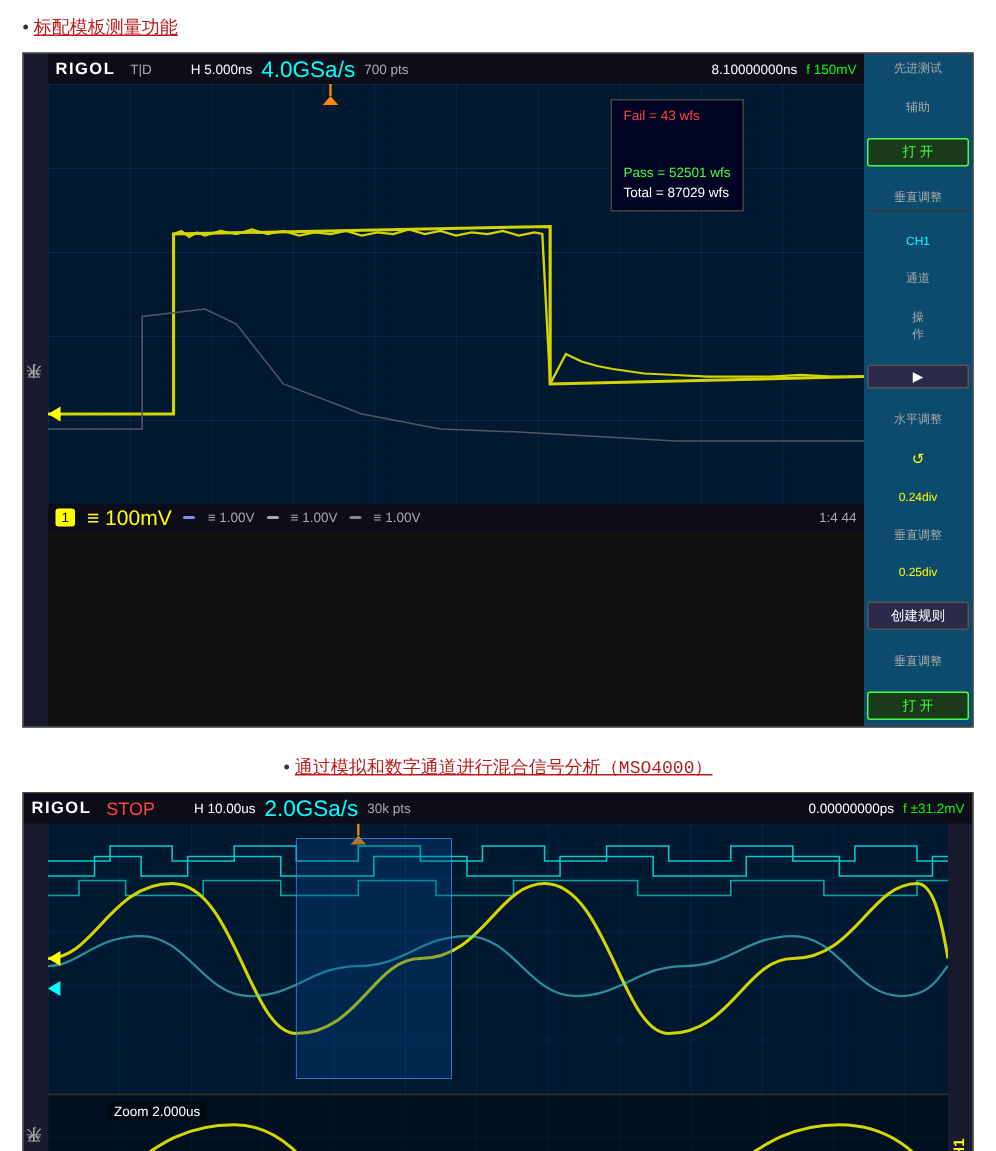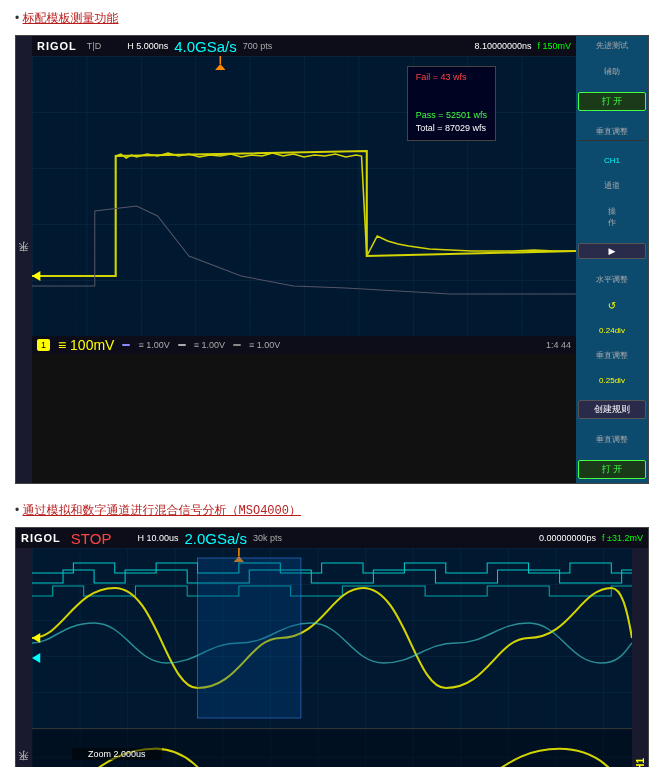--- a/index.html
+++ b/index.html
@@ -217,26 +217,26 @@
     .scope2-display-lower {
       height: 140px;
       position: relative;
       background: #001020;
       border-top: 1px solid #333;
       overflow: hidden;
     }
 
     .zoom-label {
       position: absolute;
-      top: 19px;
+      top: 5px;
       left: 40px;
       color: #fff;
       font-size: 9px;
       background: rgba(0,0,0,0.5);
-      padding: 1px 16px;
+      padding: 1px 4px;
     }
 
     .digital-channels {
       height: 120px;
       position: relative;
       background: #000818;
       border-top: 1px solid #333;
       overflow: hidden;
     }
   </style>
@@ -331,29 +331,29 @@
     <div style="color:#ff0;text-align:center;font-size:10px">↺</div>
     <div class="panel-value">0.24div</div>
     <div class="panel-label">垂直调整</div>
     <div class="panel-value">0.25div</div>
     <div class="panel-btn">创建规则</div>
     <div class="panel-label">垂直调整</div>
     <div class="panel-btn panel-btn-green">打 开</div>
   </div>
 </div>
 
-<div class="section-title" style="margin-top:4px;">
+<div class="section-title" style="margin-top:4px;text-align:center;">
   • <a>通过模拟和数字通道进行混合信号分析（MSO4000）</a>
 </div>
 
 <div class="scope2-wrapper">
 
   <div class="scope-header">
     <span class="scope-logo">RIGOL</span>
-    <span style="color:#f44;font-size:15px">STOP</span>
+    <span style="color:#f44;font-size:12px">STOP</span>
     <span class="scope-header-value">H 10.00us</span>
     <span class="scope-header-cyan">2.0GSa/s</span>
     <span class="scope-header-item">30k pts</span>
     <span class="scope-header-spacer"></span>
     <span class="scope-header-value">0.00000000ps</span>
     <span class="scope-header-green">f ±31.2mV</span>
   </div>
 
   <div class="scope2-inner">
 

